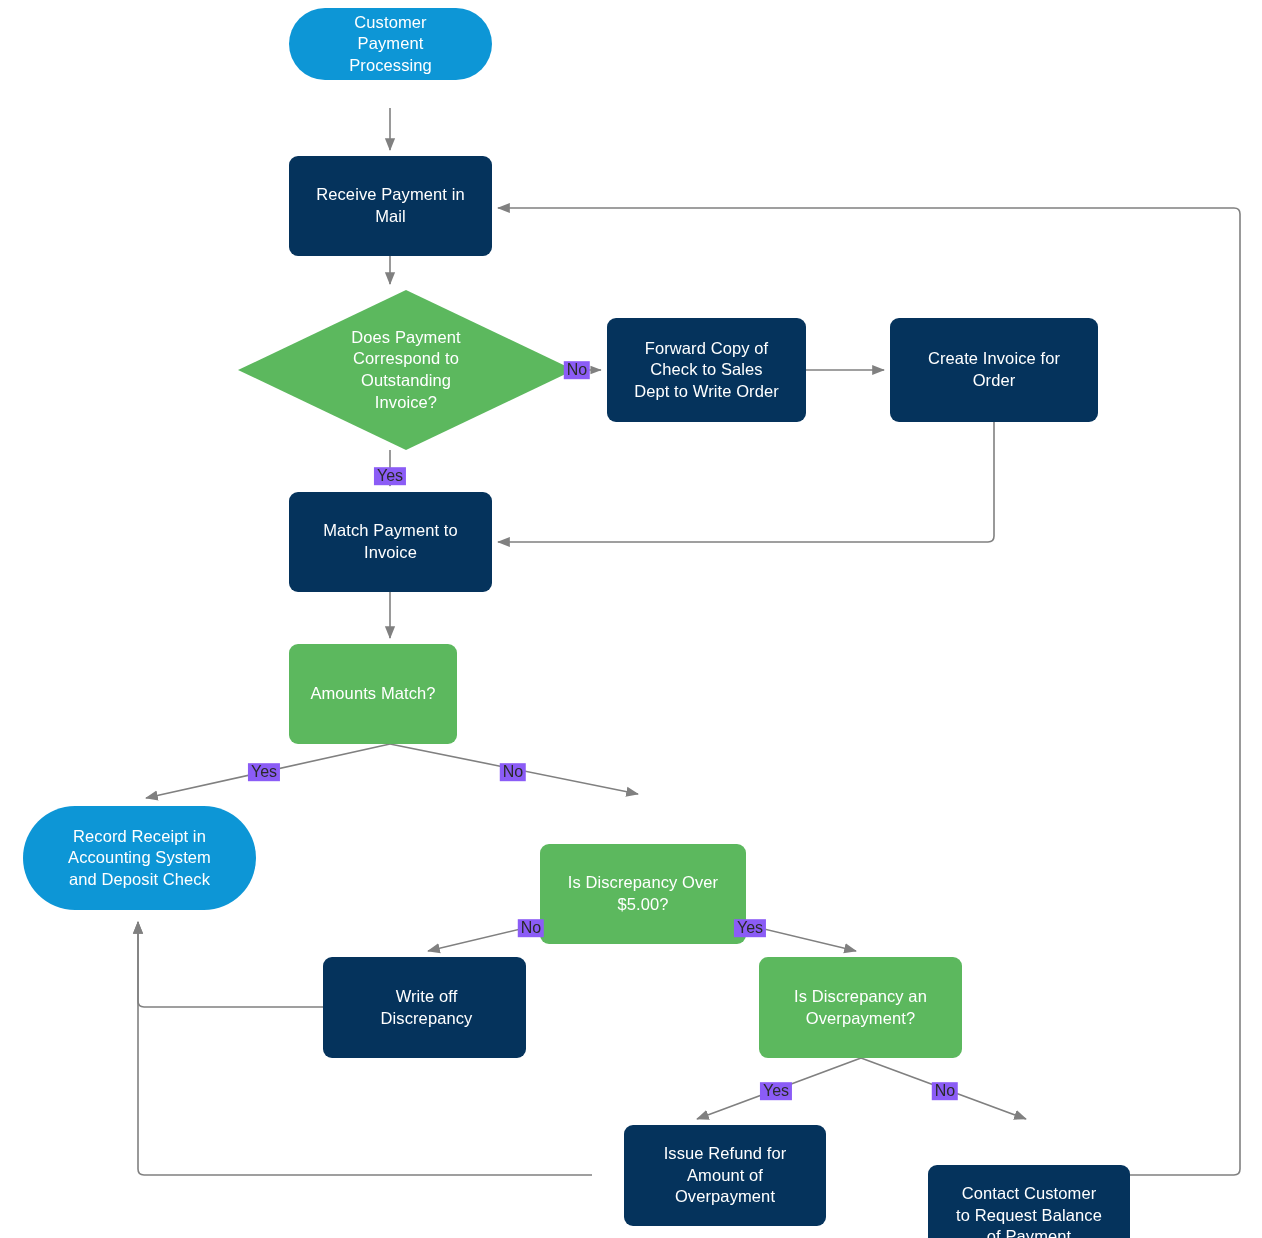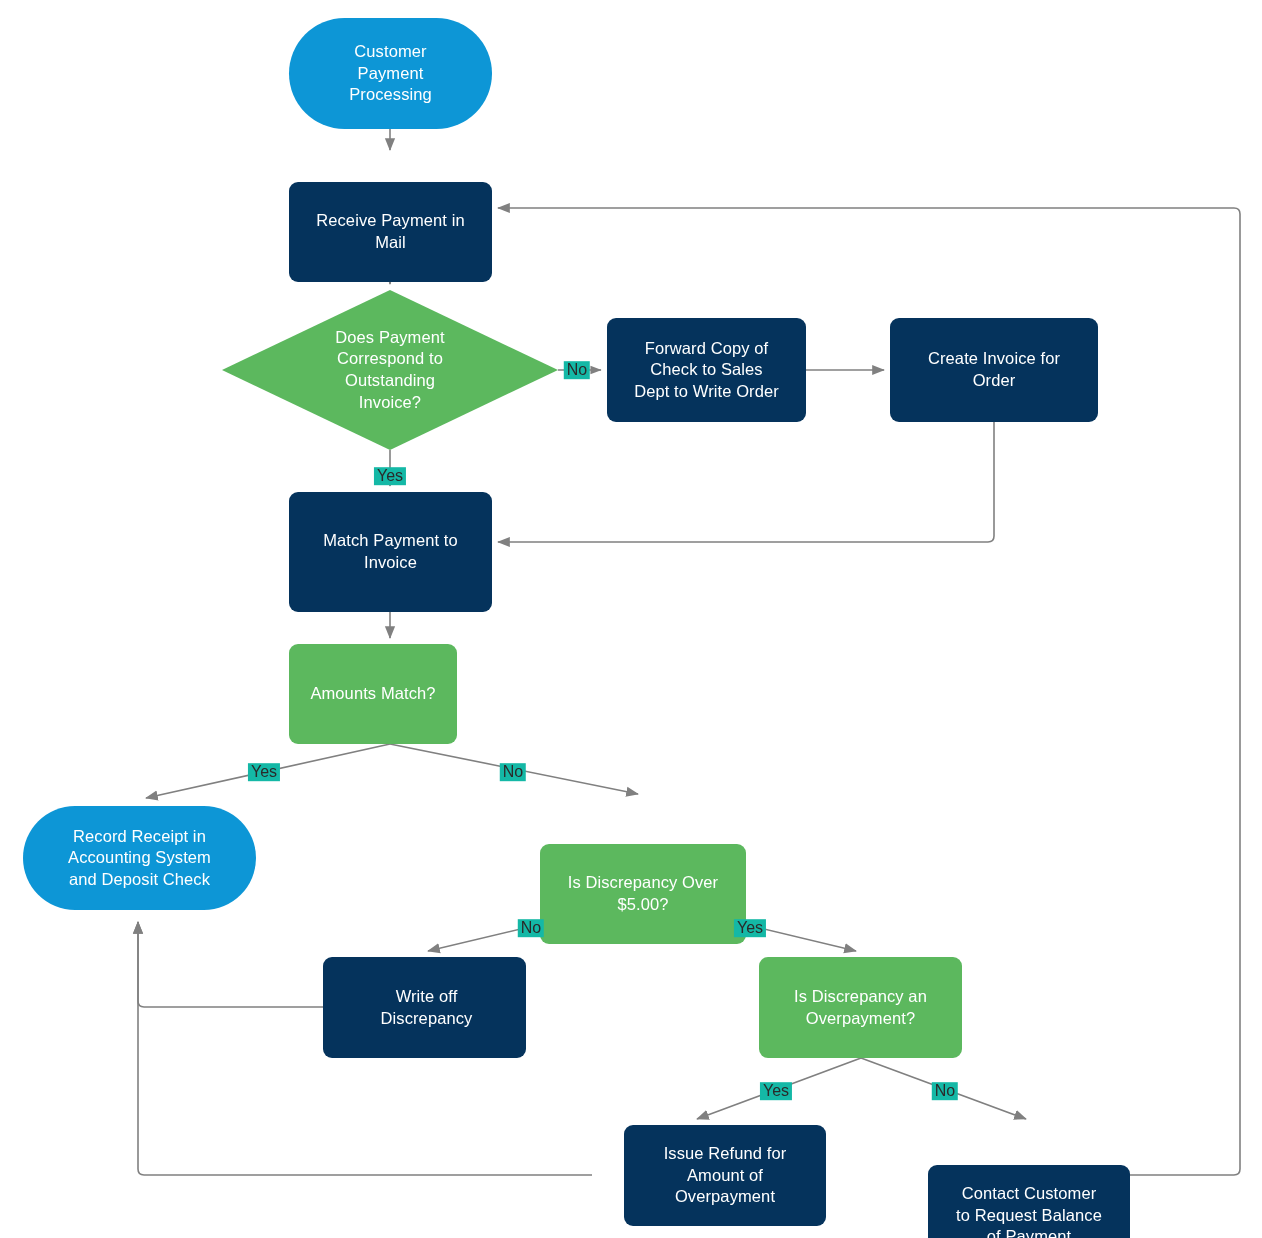--- a/index.html
+++ b/index.html
@@ -69,21 +69,21 @@
   }
   .diamond-label {
     position: relative;
     z-index: 1;
     white-space: pre-line;
   }
   .edge-label {
     position: absolute;
     font-size: 16px;
     color: #2a2a2a;
-    background: #14b8a6;
+    background: #8b5cf6;
     padding: 0 3px;
     white-space: nowrap;
     transform: translate(-50%, -50%);
     z-index: 4;
     line-height: 1.1;
   }
 </style>
 </head>
 <body>
 
@@ -112,35 +112,35 @@
         <path d="M 643,900 L 856,951" fill="none" stroke="#808080" stroke-width="1.6" marker-end="url(#arrowhead)"></path>
         <path d="M 861,1058 L 697,1119" fill="none" stroke="#808080" stroke-width="1.6" marker-end="url(#arrowhead)"></path>
         <path d="M 861,1058 L 1026,1119" fill="none" stroke="#808080" stroke-width="1.6" marker-end="url(#arrowhead)"></path>
         <path d="M 323,1007 L 144,1007 Q 138,1007 138,1001 L 138,922" fill="none" stroke="#808080" stroke-width="1.6" marker-end="url(#arrowhead)"></path>
         <path d="M 592,1175 L 144,1175 Q 138,1175 138,1169 L 138,922" fill="none" stroke="#808080" stroke-width="1.6" marker-end="url(#arrowhead)"></path>
         <path d="M 1130,1175 L 1234,1175 Q 1240,1175 1240,1169 L 1240,214 Q 1240,208 1234,208 L 498,208" fill="none" stroke="#808080" stroke-width="1.6" marker-end="url(#arrowhead)"></path>
       </g>
   </svg>
 
   <div id="nodes-layer">
-      <div class="node terminator" style="left: 289px; top: 8px; width: 203px; height: 111px; margin-top: 10px;"><span>Customer
+      <div class="node terminator" style="left: 289px; top: 8px; width: 203px; height: 72px;"><span>Customer
 Payment
 Processing</span></div>
-      <div class="node process" style="left: 289px; top: 156px; width: 203px; height: 100px; margin-top: 26px;"><span>Receive Payment in
+      <div class="node process" style="left: 289px; top: 156px; width: 203px; height: 100px;"><span>Receive Payment in
 Mail</span></div>
-      <div class="node diamond" style="left: 222px; top: 290px; width: 336px; height: 160px; align-items: center;"><div class="diamond-shape"></div><div class="diamond-label">Does Payment
+      <div class="node diamond" style="left: 238px; top: 290px; width: 336px; height: 160px; align-items: center;"><div class="diamond-shape"></div><div class="diamond-label">Does Payment
 Correspond to
 Outstanding
 Invoice?</div></div>
       <div class="node process" style="left: 607px; top: 318px; width: 199px; height: 104px;"><span>Forward Copy of
 Check to Sales
 Dept to Write Order</span></div>
       <div class="node process" style="left: 890px; top: 318px; width: 208px; height: 104px;"><span>Create Invoice for
 Order</span></div>
-      <div class="node process" style="left: 289px; top: 492px; width: 203px; height: 120px;"><span>Match Payment to
+      <div class="node process" style="left: 289px; top: 492px; width: 203px; height: 100px;"><span>Match Payment to
 Invoice</span></div>
       <div class="node decision-rect" style="left: 289px; top: 644px; width: 168px; height: 100px;"><span>Amounts Match?</span></div>
       <div class="node terminator" style="left: 23px; top: 806px; width: 233px; height: 104px;"><span>Record Receipt in
 Accounting System
 and Deposit Check</span></div>
       <div class="node decision-rect" style="left: 540px; top: 844px; width: 206px; height: 100px;"><span>Is Discrepancy Over
 $5.00?</span></div>
       <div class="node process" style="left: 323px; top: 957px; width: 203px; height: 101px; padding-left: 12px;"><span>Write off
 Discrepancy</span></div>
       <div class="node decision-rect" style="left: 759px; top: 957px; width: 203px; height: 101px;"><span>Is Discrepancy an

